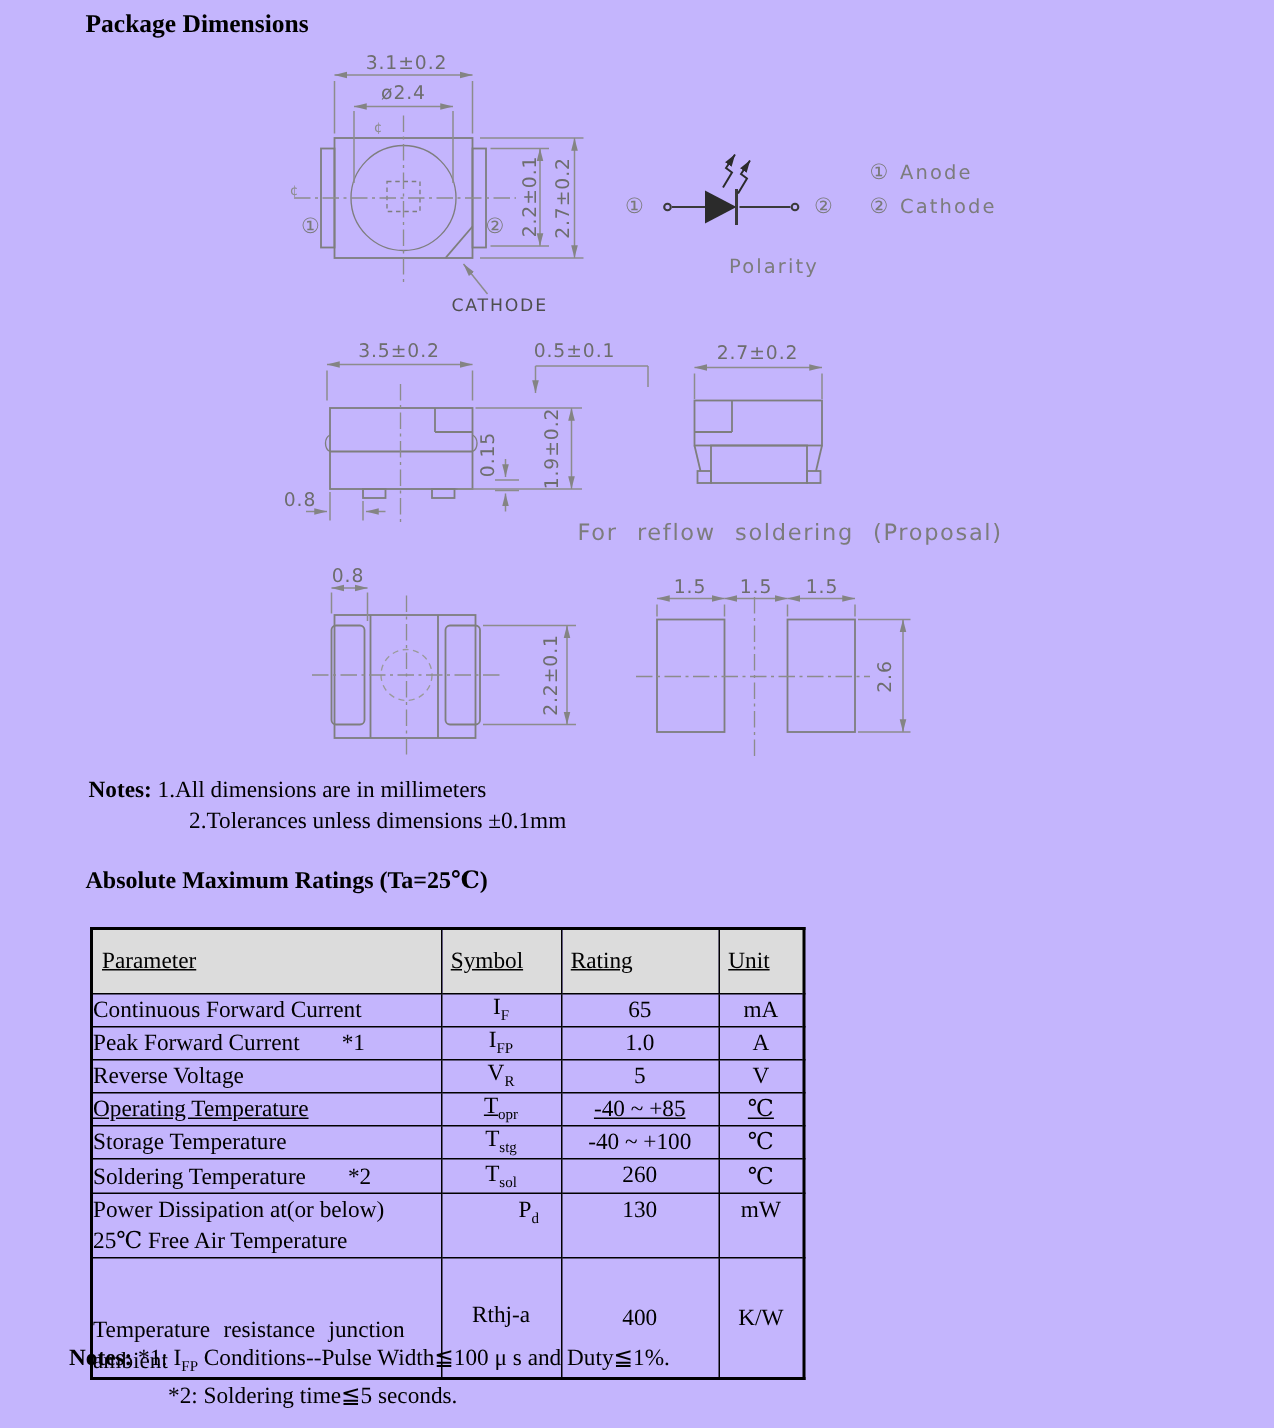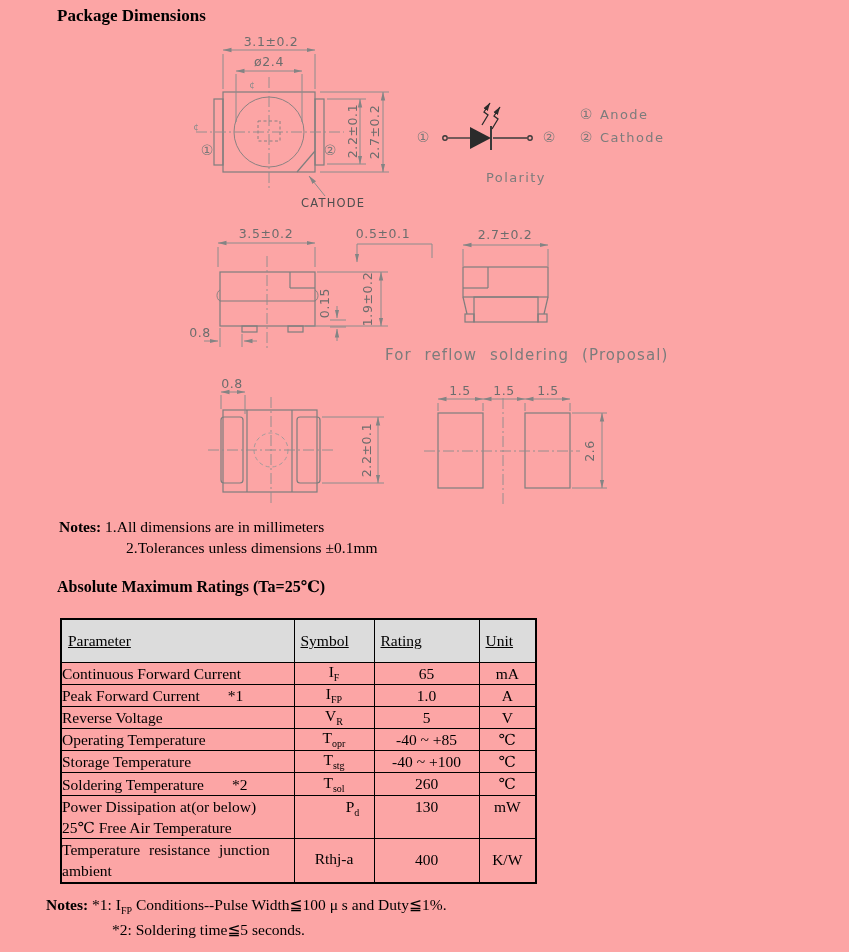--- a/index.html
+++ b/index.html
@@ -1,16 +1,16 @@
 <!DOCTYPE html>
 <html><head>
 <meta charset="utf-8">
 <style>
   html,body{margin:0;padding:0;background:#ffffff;}
-  .page{position:relative;width:849px;height:952px;background:#fca5a5;overflow:hidden;
+  .page{position:relative;width:849px;height:952px;background:#c4b5fd;overflow:hidden;
         font-family:"Liberation Serif","DejaVu Serif",serif;color:#000;}
   .abs{position:absolute;}
   .b{font-weight:bold;margin-top:28px;}
   .pagetitle{font-size:17px;font-weight:bold;margin:0;}
   .notesline{font-size:15.5px;white-space:nowrap;}
   .ratheading{font-size:16px;font-weight:bold;white-space:nowrap;}
 
   
   svg text{font-family:"DejaVu Sans","Liberation Sans",sans-serif;}
   .ln{stroke:#7e7e7e;stroke-width:1.2;fill:none;}
@@ -32,21 +32,21 @@
   table.ratings{border-collapse:collapse;table-layout:fixed;width:475px;
         font-size:15.5px;border:2px solid #000;}
   table.ratings th,table.ratings td{border:1.5px solid #000;font-weight:normal;
         padding:0;vertical-align:middle;overflow:hidden;}
   table.ratings th{background:#dcdcdc;text-align:left;height:42px;padding-left:6px;text-decoration:underline;}
   td.pcell{text-align:left;padding-left:5px;line-height:21px;}
   td.c{text-align:center;}
   sub{font-size:10px;letter-spacing:0;}
   .fn{margin-left:28px;}
   .fn:empty{display:none;}
-  .wsp{word-spacing:5px;}
+  .wsp{word-spacing:5px;margin-top:37px;}
   .footline{font-size:15.5px;white-space:nowrap;}
 </style>
 </head>
 <body>
 
 <div class="page">
 
   <h1 class="abs pagetitle" style="left:57px;top:6px;">Package Dimensions</h1>
 
   <svg class="abs" style="left:0;top:0;" width="849" height="515" viewBox="0 0 849 515">
@@ -256,21 +256,21 @@
         <td class="c"><span>I</span><sub>FP</sub></td>
         <td class="c">1.0</td>
         <td class="c">A</td>
       </tr>
       <tr style="height:22px;">
         <td class="pcell"><span>Reverse Voltage</span></td>
         <td class="c"><span>V</span><sub>R</sub></td>
         <td class="c">5</td>
         <td class="c">V</td>
       </tr>
-      <tr style="height:21px;">
+      <tr style="height:21px;text-decoration:underline;">
         <td class="pcell"><span>Operating Temperature</span></td>
         <td class="c"><span>T</span><sub>opr</sub></td>
         <td class="c">-40 ~ +85</td>
         <td class="c">℃</td>
       </tr>
       <tr style="height:22px;">
         <td class="pcell"><span>Storage Temperature</span></td>
         <td class="c"><span>T</span><sub>stg</sub></td>
         <td class="c">-40 ~ +100</td>
         <td class="c">℃</td>

